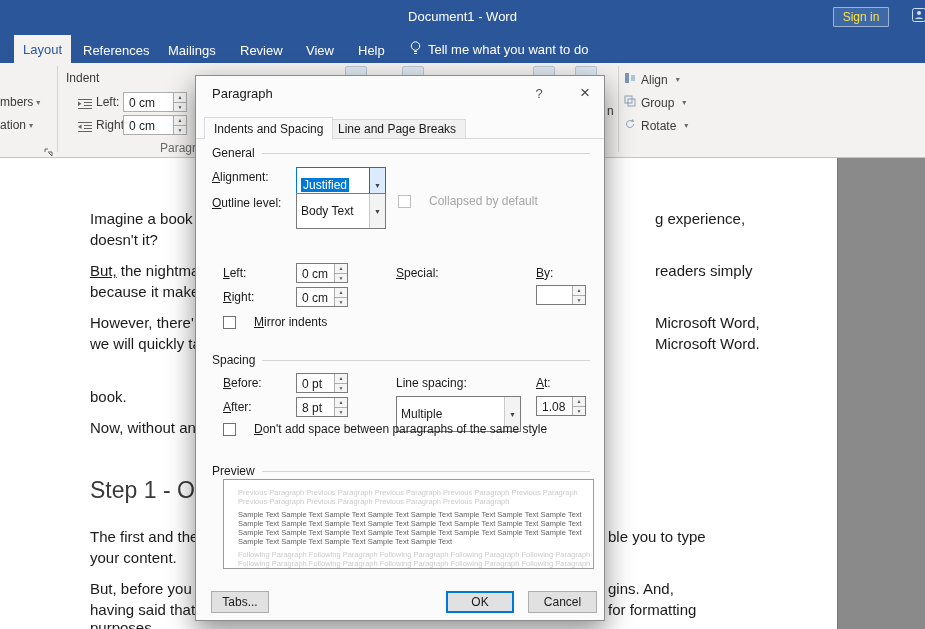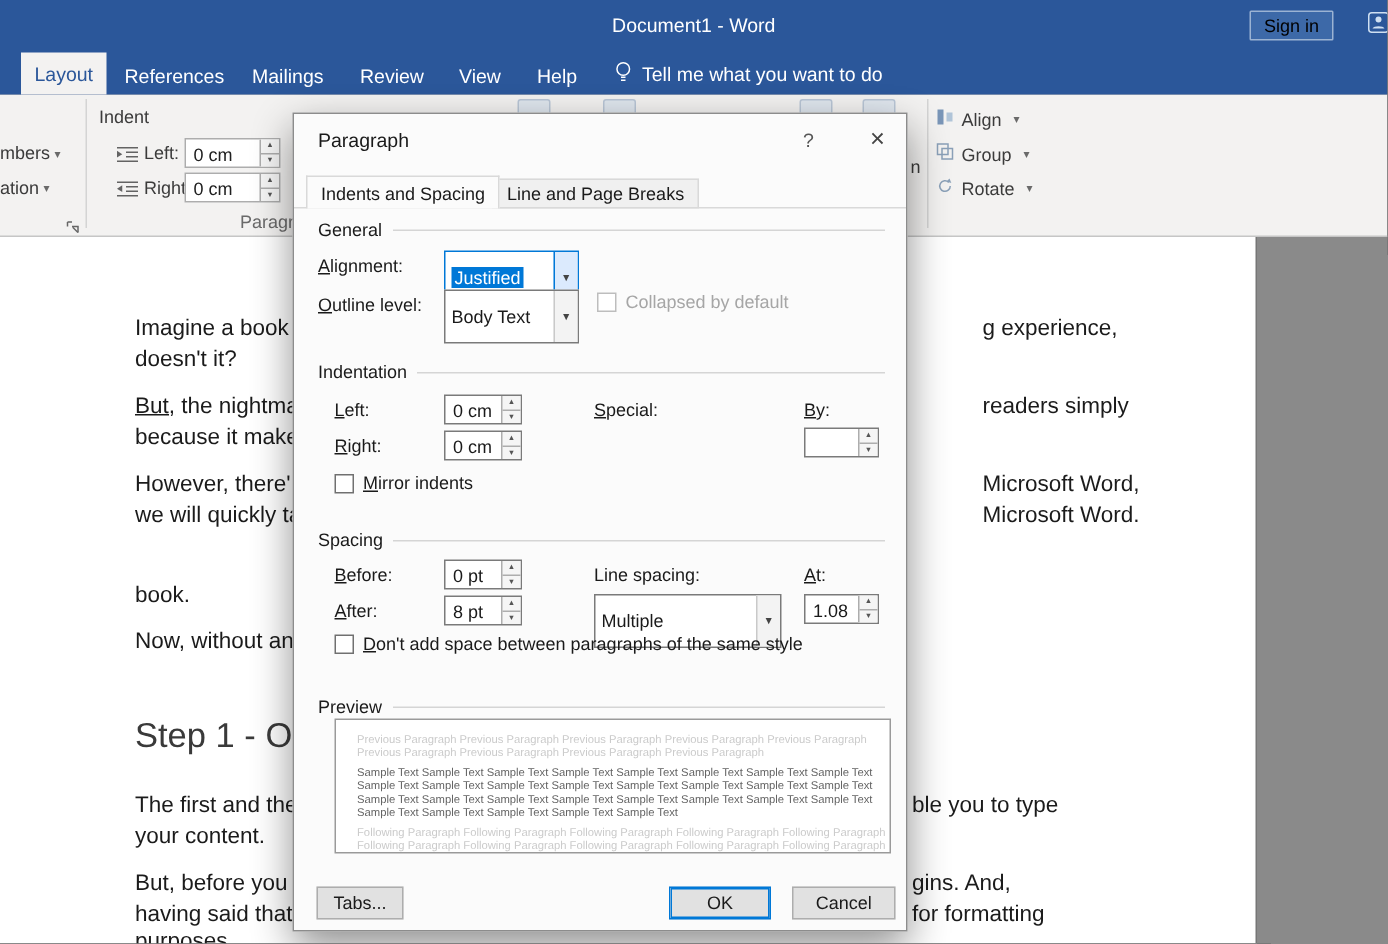--- a/index.html
+++ b/index.html
@@ -5,21 +5,21 @@
   *{margin:0;padding:0;box-sizing:border-box}
   html,body{background:#444}
   #app{position:relative;width:925px;height:629px;overflow:hidden;
        font-family:"Liberation Sans",sans-serif;background:#8a8a8a}
   .abs{position:absolute}
 
   
   .titlebar{left:0;top:0;width:925px;height:32px;background:#2b579a;z-index:3}
   .tb-title{left:0;top:9px;width:925px;text-align:center;color:#fff;font-size:13px}
   .signin{left:833px;top:7px;width:56px;height:20px;background:#3d69a8;
-          border:1px solid #9bb3d3;color:#000000;font-size:12px;
+          border:1px solid #9bb3d3;color:#fde047;font-size:12px;
           display:flex;align-items:center;justify-content:center;border-radius:1px}
   .corner-ic{left:912px;top:8px}
 
   
   .tabrow{left:0;top:32px;width:925px;height:31px;background:#2b579a;z-index:3}
   .rtab{top:11px;color:#fff;font-size:13px;white-space:nowrap}
   .rtab-active{left:14px;top:3px;width:57px;height:28px;background:#f3f2f1;
                color:#2b579a;font-size:13px;display:flex;align-items:center;justify-content:center}
   .tellme{top:10px;color:#fff;font-size:13px;white-space:nowrap}
 
@@ -69,21 +69,21 @@
   .dlbl.dis{color:#a6a6a6}
   .acc::first-letter{text-decoration:underline}
   .combo{height:36px;background:#fff;border:1px solid #7a7a7a;display:flex;align-items:stretch;font-size:12px;color:#1a1a1a}
   .combo-val{flex:1;display:flex;align-items:center;padding:0 4px;white-space:nowrap;overflow:hidden}
   .combo-btn{width:16px;display:flex;align-items:center;justify-content:center;font-size:7px;color:#444;background:#f3f3f3;border-left:1px solid #c9c9c9}
   .combo.focused{border-color:#0078d7}
   .combo.focused .combo-val span{background:#0078d7;color:#fff;padding:0 2px}
   .combo.focused .combo-btn{background:#dbeafd;border-left-color:#0078d7}
   .dspin{height:20px;background:#fff;border:1px solid #7a7a7a;font-size:12px;color:#1a1a1a}
   .dspin .sval{position:absolute;left:5px;top:3px;white-space:nowrap}
-  .cbrow{display:flex;align-items:flex-end;gap:6px}
+  .cbrow{display:flex;align-items:flex-end;gap:18px}
   .cbox{width:13px;height:13px;border:1px solid #707070;background:#fff;flex:0 0 auto}
   .cbox.dis{border-color:#bdbdbd}
   .pvbox{left:27px;top:403px;width:371px;height:90px;background:#fff;border:1px solid #9a9a9a;overflow:hidden}
   .pv-line{font-size:7.5px;line-height:9px;white-space:nowrap;padding-left:14px}
   .pv-line.faint{color:#cbcbcb}
   .pv-line.dark{color:#636363}
   .pv-top{margin-top:8px}
   .pv-gap{margin-top:4px}
   .dbtn{background:#e1e1e1;border:1px solid #adadad;font-size:12px;color:#1a1a1a;height:22px;
         display:flex;align-items:center;justify-content:center}
@@ -281,24 +281,20 @@
       <span class="combo-val">
           <span>Body Text</span>
         </span>
       <span class="combo-btn">▼</span>
     </div>
     <div class="abs cbrow" style="left:202px;top:118px">
       <span class="cbox dis"></span>
       <span class="dlbl dis">Collapsed by default</span>
     </div>
 
-    <div class="abs grp" style="top:165px">
-      <span class="grp-name">Indentation</span>
-        <span class="grp-rule"></span>
-    </div>
     <div class="abs dlbl acc" style="left:27px;top:190px">Left:</div>
     <div class="abs dspin" style="left:100px;top:187px;width:52px">
       <span class="sval">0 cm</span>
       <span class="sarrows">
           <span>▲</span>
           <span>▼</span>
         </span>
     </div>
     <div class="abs dlbl acc" style="left:200px;top:190px">Special:</div>
     <div class="abs dlbl acc" style="left:340px;top:190px">By:</div>

